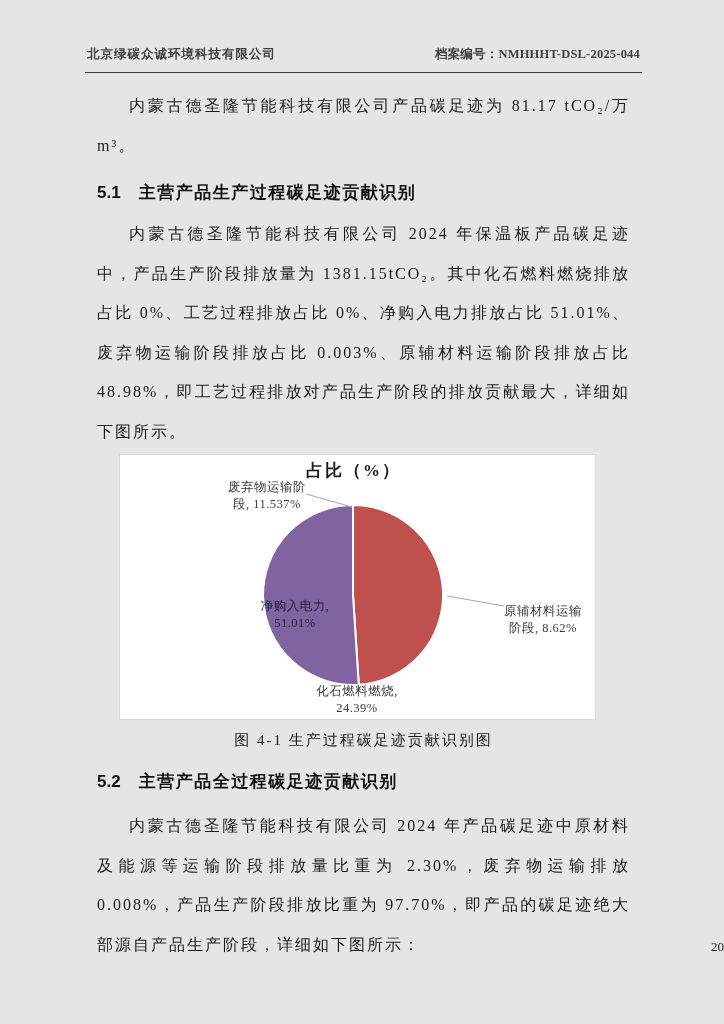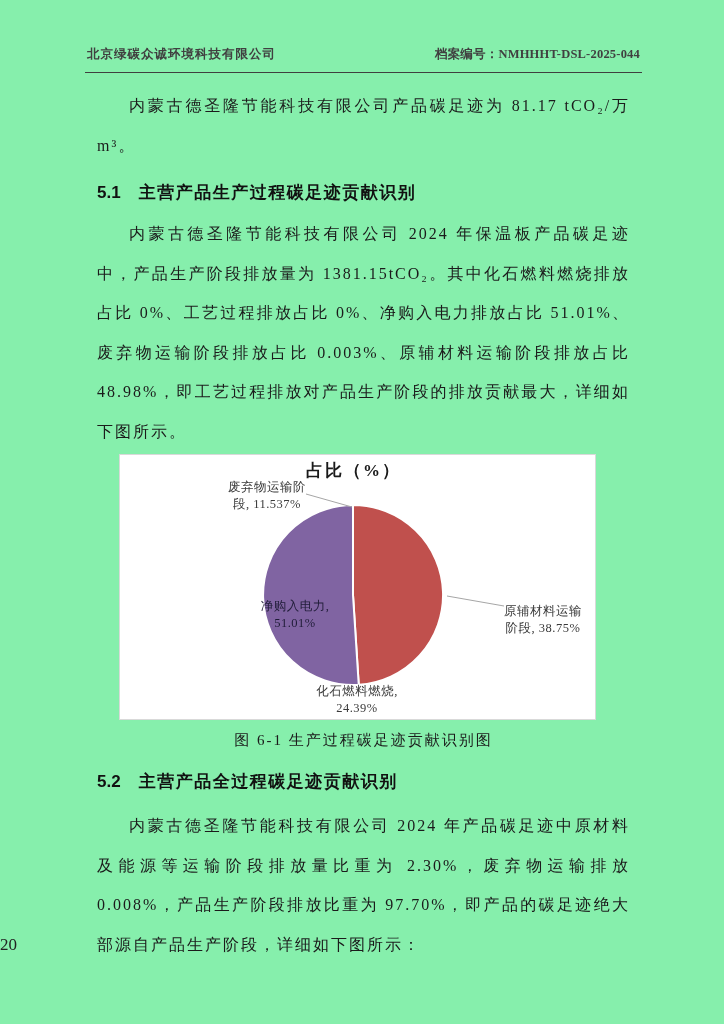--- a/index.html
+++ b/index.html
@@ -8,21 +8,21 @@
     width: 724px; height: 1024px;
     position: relative;
     font-family: "Liberation Serif", "DejaVu Serif", serif;
     color: #1b1b1b;
     overflow: hidden;
   }
   .page {
     position: relative;
     width: 724px; height: 1024px;
     padding: 46px 94px 0 97px;
-    background: #86efac;
+    background: #e5e5e5;
   }
   
   .hdr {
     display: flex; justify-content: space-between; align-items: baseline;
     font-size: 12.5px; font-weight: bold; color: #404040;
     letter-spacing: 1px;
     margin: 0 -12px;
     padding: 0 2px 9px 2px;
     border-bottom: 1.2px solid #3f3f3f;
   }
@@ -75,22 +75,22 @@
   .lbl-fossil { left: 167px; top: 228px; width: 140px; }
   figcaption {
     margin-top: 10px;
     text-align: center;
     font-size: 15px; color: #1b1b1b;
     letter-spacing: 2px; line-height: 20px;
   }
   .page-num {
     position: absolute;
     left: 0; right: 0; bottom: 69px;
-    text-align: left;
-    font-size: 17px; color: #222222;
+    text-align: right;
+    font-size: 13px; color: #222222;
   }
 </style>
 </head>
 <body>
 
 <div class="page">
 
   <header class="hdr">
     <span class="left">北京绿碳众诚环境科技有限公司</span>
     <span class="right"><span>档案编号：</span><span>NMHHHT-DSL-2025-044</span></span>
@@ -110,32 +110,32 @@
         <path d="M 233 140 L 238.76 229.82 A 90 90 0 1 1 233 50 Z" stroke="#ffffff" stroke-width="2" stroke-linejoin="round" fill="#8064A2"></path>
         <line x1="186" y1="39" x2="232" y2="52" stroke="#a6a6a6" stroke-width="1"></line>
         <line x1="384" y1="151" x2="327" y2="141" stroke="#a6a6a6" stroke-width="1"></line>
       </svg>
       <div class="clabel lbl-waste">
         <div>废弃物运输阶</div>
         <div>段, 11.537%</div>
       </div>
       <div class="clabel lbl-raw">
         <div>原辅材料运输</div>
-        <div>阶段, 38.75%</div>
+        <div>阶段, 8.62%</div>
       </div>
       <div class="clabel lbl-elec">
         <div>净购入电力,</div>
         <div>51.01%</div>
       </div>
       <div class="clabel lbl-fossil">
         <div>化石燃料燃烧,</div>
         <div>24.39%</div>
       </div>
     </div>
-    <figcaption>图 6-1 生产过程碳足迹贡献识别图</figcaption>
+    <figcaption>图 4-1 生产过程碳足迹贡献识别图</figcaption>
   </figure>
 
   <h2 class="sec h52"><span class="num">5.2</span><span>主营产品全过程碳足迹贡献识别</span></h2>
 
   <p class="body-text indent p3">内蒙古德圣隆节能科技有限公司 2024 年产品碳足迹中原材料及能源等运输阶段排放量比重为 2.30%，废弃物运输排放 0.008%，产品生产阶段排放比重为 97.70%，即产品的碳足迹绝大部源自产品生产阶段，详细如下图所示：</p>
 
   <div class="page-num">20</div>
 
 </div>
 

